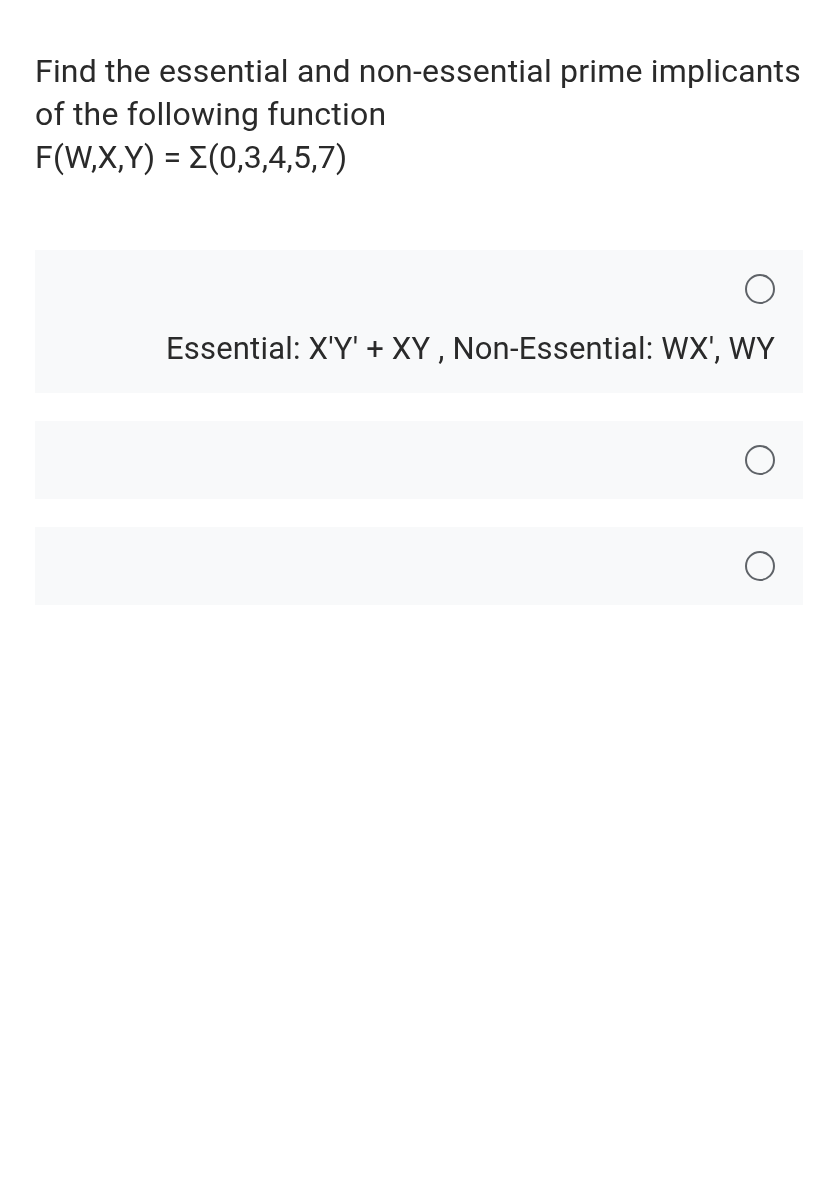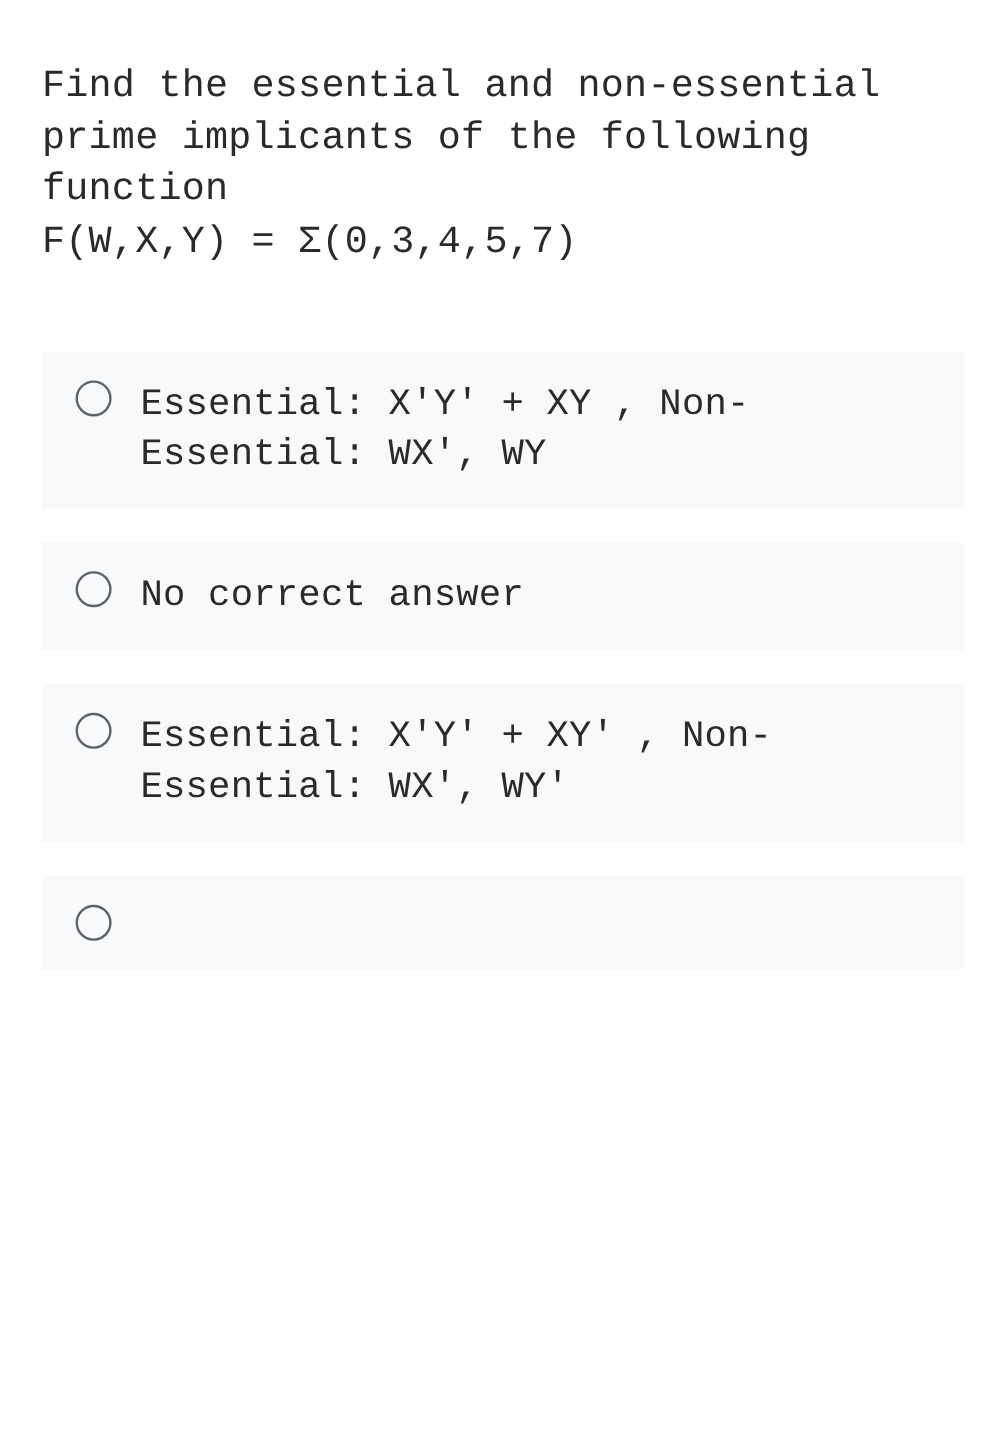--- a/index.html
+++ b/index.html
@@ -1,19 +1,18 @@
 <!DOCTYPE html>
 <html><head>
   <meta charset="utf-8">
   <style>
     * {
       margin: 0;
       padding: 0;
       box-sizing: border-box;
-      font-family: Liberation Mono, monospace;
     }
     body {
       font-family: -apple-system, BlinkMacSystemFont, "Segoe UI", Roboto, Helvetica, Arial, sans-serif;
       background: #ffffff;
       width: 838px;
       height: 1200px;
       padding: 50px 35px;
       color: #202124;
     }
     .question-text {
@@ -25,23 +24,24 @@
     }
     .options-container {
       display: flex;
       flex-direction: column;
       gap: 28px;
     }
     .option {
       background: #f8f9fa;
       padding: 24px 28px;
       display: flex;
-      align-items: flex-start;
+      align-items: flex-end;
       gap: 24px;
       cursor: pointer;
+      flex-direction: column;
     }
     .radio-circle {
       width: 30px;
       height: 30px;
       min-width: 30px;
       border: 2.5px solid #5f6368;
       border-radius: 50%;
       background: transparent;
       flex-shrink: 0;
     }
@@ -62,26 +62,21 @@
 
 <div class="options-container">
 
   <label class="option">
     <span class="radio-circle"></span>
     <span class="option-text">Essential: X'Y' + XY , Non-Essential: WX', WY</span>
   </label>
 
   <label class="option">
     <span class="radio-circle"></span>
-    <span class="option-text">No correct answer</span>
   </label>
 
-  <label class="option">
-    <span class="radio-circle"></span>
-    <span class="option-text">Essential: X'Y' + XY' , Non-Essential: WX', WY'</span>
-  </label>
 
 
   <label class="option">
     <span class="radio-circle"></span>
   </label>
 
 </div>
 
 </body></html>

